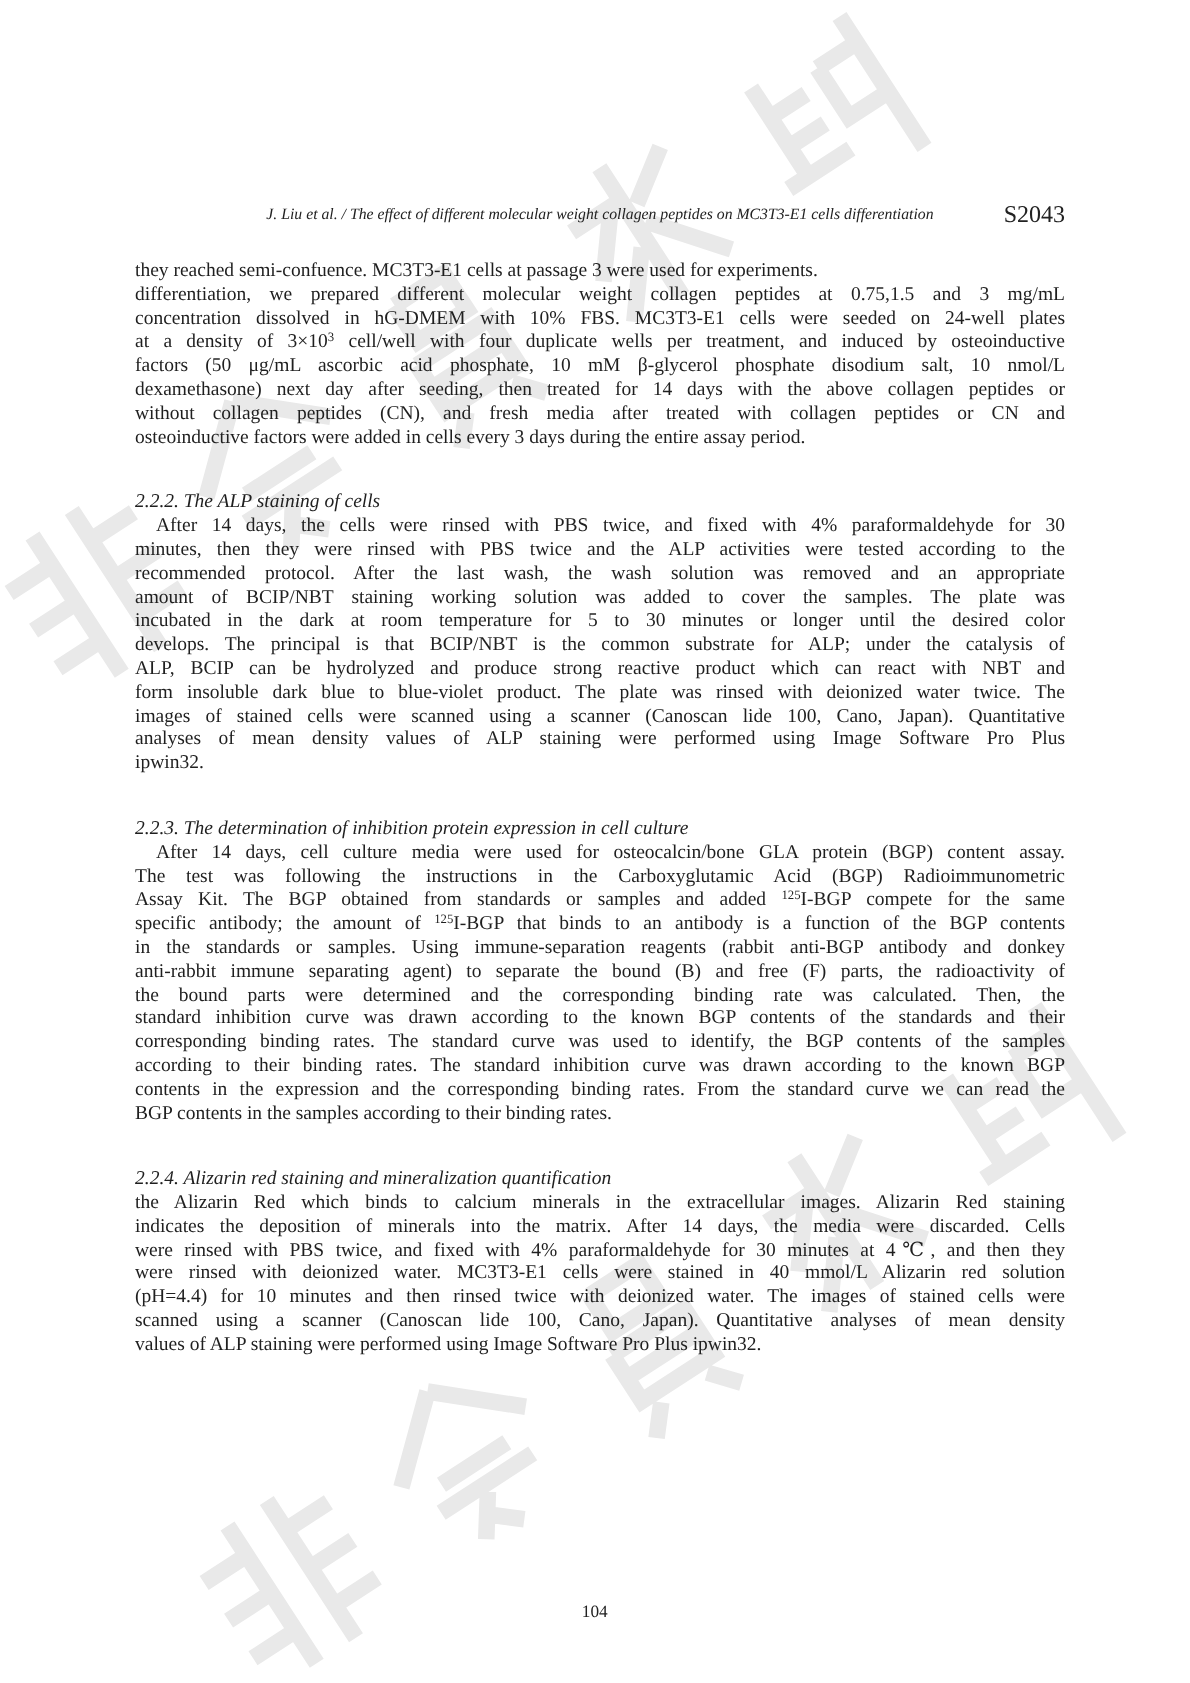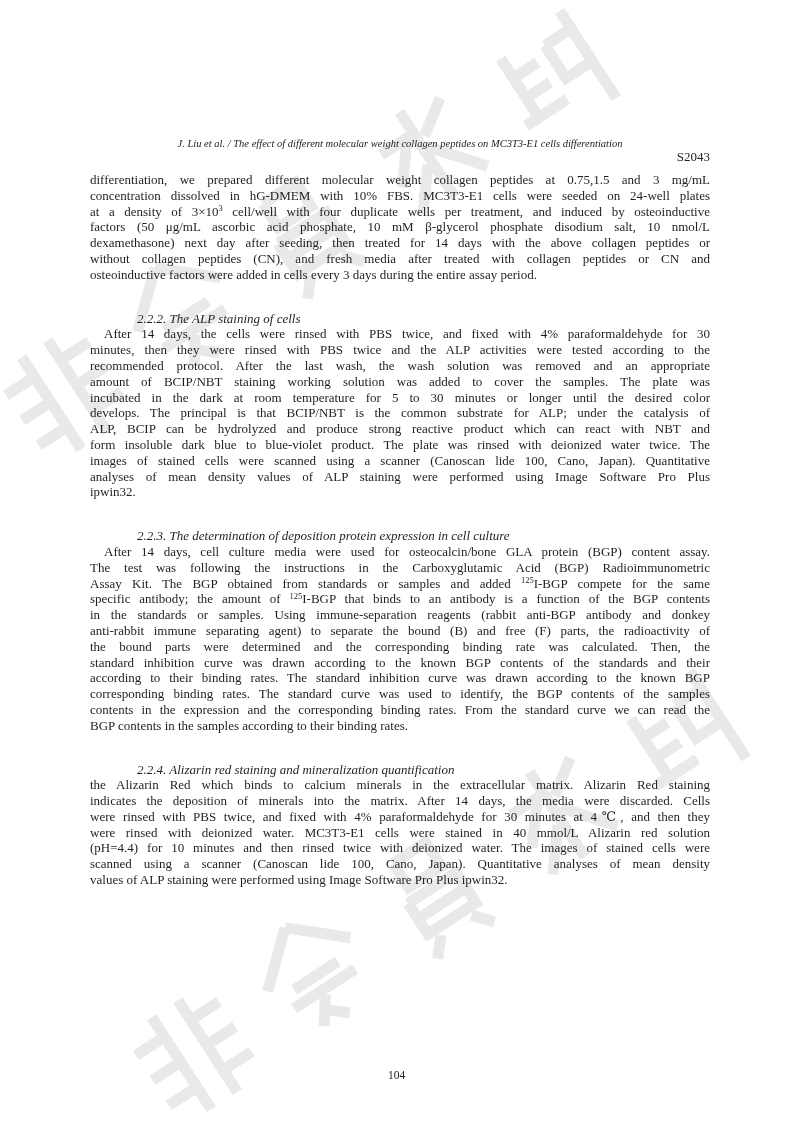--- a/index.html
+++ b/index.html
@@ -36,23 +36,23 @@
   .running-title {
     display: block;
     text-align: center;
     font-style: italic;
     font-size: 10.5px;
     line-height: 14px;
     color: #222222;
   }
   .page-code {
     position: absolute;
-    right: 0; top: 13px;
+    right: 0; top: 0;
     font-style: normal;
-    font-size: 13px;
+    font-size: 16px;
     line-height: 14px;
     color: #222222;
   }
 
   
   .content {
     position: absolute;
     left: 90px; top: 172px;
     width: 620px;
     z-index: 1;
@@ -65,21 +65,20 @@
   }
   .t-line.last {
     text-align-last: auto;
   }
   .t-line.indent {
     text-indent: 14px;
   }
   .heading {
     font-style: italic;
     margin-top: 28px;
-    margin-left: 47px;
   }
   sup {
     font-size: 8.5px;
     line-height: 0;
     vertical-align: baseline;
     position: relative;
     top: -4.5px;
   }
 
   
@@ -137,54 +136,55 @@
         </g>
       </svg>
     </div>
 
   <div class="header">
     <span class="running-title">J. Liu et al. / The effect of different molecular weight collagen peptides on MC3T3-E1 cells differentiation</span>
     <span class="page-code">S2043</span>
   </div>
 
   <div class="content" id="article-body">
+      <div class="t-line last">they reached semi-confuence. MC3T3-E1 cells at passage 3 were used for experiments.</div>
       <div class="t-line">differentiation, we prepared different molecular weight collagen peptides at 0.75,1.5 and 3 mg/mL</div>
       <div class="t-line">concentration dissolved in hG-DMEM with 10% FBS. MC3T3-E1 cells were seeded on 24-well plates</div>
       <div class="t-line">at a density of 3×10<sup>3</sup> cell/well with four duplicate wells per treatment, and induced by osteoinductive</div>
       <div class="t-line">factors (50 μg/mL ascorbic acid phosphate, 10 mM β-glycerol phosphate disodium salt, 10 nmol/L</div>
       <div class="t-line">dexamethasone) next day after seeding, then treated for 14 days with the above collagen peptides or</div>
       <div class="t-line">without collagen peptides (CN), and fresh media after treated with collagen peptides or CN and</div>
       <div class="t-line last">osteoinductive factors were added in cells every 3 days during the entire assay period.</div>
       <div class="heading">2.2.2. The ALP staining of cells</div>
       <div class="t-line indent">After 14 days, the cells were rinsed with PBS twice, and fixed with 4% paraformaldehyde for 30</div>
       <div class="t-line">minutes, then they were rinsed with PBS twice and the ALP activities were tested according to the</div>
       <div class="t-line">recommended protocol. After the last wash, the wash solution was removed and an appropriate</div>
       <div class="t-line">amount of BCIP/NBT staining working solution was added to cover the samples. The plate was</div>
       <div class="t-line">incubated in the dark at room temperature for 5 to 30 minutes or longer until the desired color</div>
       <div class="t-line">develops. The principal is that BCIP/NBT is the common substrate for ALP; under the catalysis of</div>
       <div class="t-line">ALP, BCIP can be hydrolyzed and produce strong reactive product which can react with NBT and</div>
       <div class="t-line">form insoluble dark blue to blue-violet product. The plate was rinsed with deionized water twice. The</div>
       <div class="t-line">images of stained cells were scanned using a scanner (Canoscan lide 100, Cano, Japan). Quantitative</div>
       <div class="t-line">analyses of mean density values of ALP staining were performed using Image Software Pro Plus</div>
       <div class="t-line last">ipwin32.</div>
-      <div class="heading">2.2.3. The determination of deposition protein expression in cell culture</div>
+      <div class="heading">2.2.3. The determination of inhibition protein expression in cell culture</div>
       <div class="t-line indent">After 14 days, cell culture media were used for osteocalcin/bone GLA protein (BGP) content assay.</div>
       <div class="t-line">The test was following the instructions in the Carboxyglutamic Acid (BGP) Radioimmunometric</div>
       <div class="t-line">Assay Kit. The BGP obtained from standards or samples and added <sup>125</sup>I-BGP compete for the same</div>
       <div class="t-line">specific antibody; the amount of <sup>125</sup>I-BGP that binds to an antibody is a function of the BGP contents</div>
       <div class="t-line">in the standards or samples. Using immune-separation reagents (rabbit anti-BGP antibody and donkey</div>
       <div class="t-line">anti-rabbit immune separating agent) to separate the bound (B) and free (F) parts, the radioactivity of</div>
       <div class="t-line">the bound parts were determined and the corresponding binding rate was calculated. Then, the</div>
       <div class="t-line">standard inhibition curve was drawn according to the known BGP contents of the standards and their</div>
+      <div class="t-line">corresponding binding rates. The standard curve was used to identify, the BGP contents of the samples</div>
       <div class="t-line">according to their binding rates. The standard inhibition curve was drawn according to the known BGP</div>
-      <div class="t-line">corresponding binding rates. The standard curve was used to identify, the BGP contents of the samples</div>
       <div class="t-line">contents in the expression and the corresponding binding rates. From the standard curve we can read the</div>
       <div class="t-line last">BGP contents in the samples according to their binding rates.</div>
       <div class="heading">2.2.4. Alizarin red staining and mineralization quantification</div>
-      <div class="t-line">the Alizarin Red which binds to calcium minerals in the extracellular matrix. Alizarin Red staining</div>
+      <div class="t-line">the Alizarin Red which binds to calcium minerals in the extracellular images. Alizarin Red staining</div>
       <div class="t-line">indicates the deposition of minerals into the matrix. After 14 days, the media were discarded. Cells</div>
       <div class="t-line">were rinsed with PBS twice, and fixed with 4% paraformaldehyde for 30 minutes at 4℃, and then they</div>
       <div class="t-line">were rinsed with deionized water. MC3T3-E1 cells were stained in 40 mmol/L Alizarin red solution</div>
       <div class="t-line">(pH=4.4) for 10 minutes and then rinsed twice with deionized water. The images of stained cells were</div>
       <div class="t-line">scanned using a scanner (Canoscan lide 100, Cano, Japan). Quantitative analyses of mean density</div>
       <div class="t-line last">values of ALP staining were performed using Image Software Pro Plus ipwin32.</div>
     </div>
 
   <div class="footer">104</div>
 

